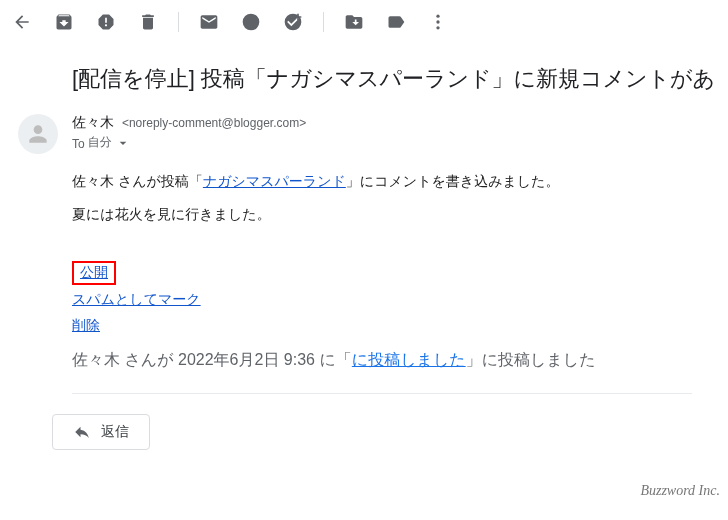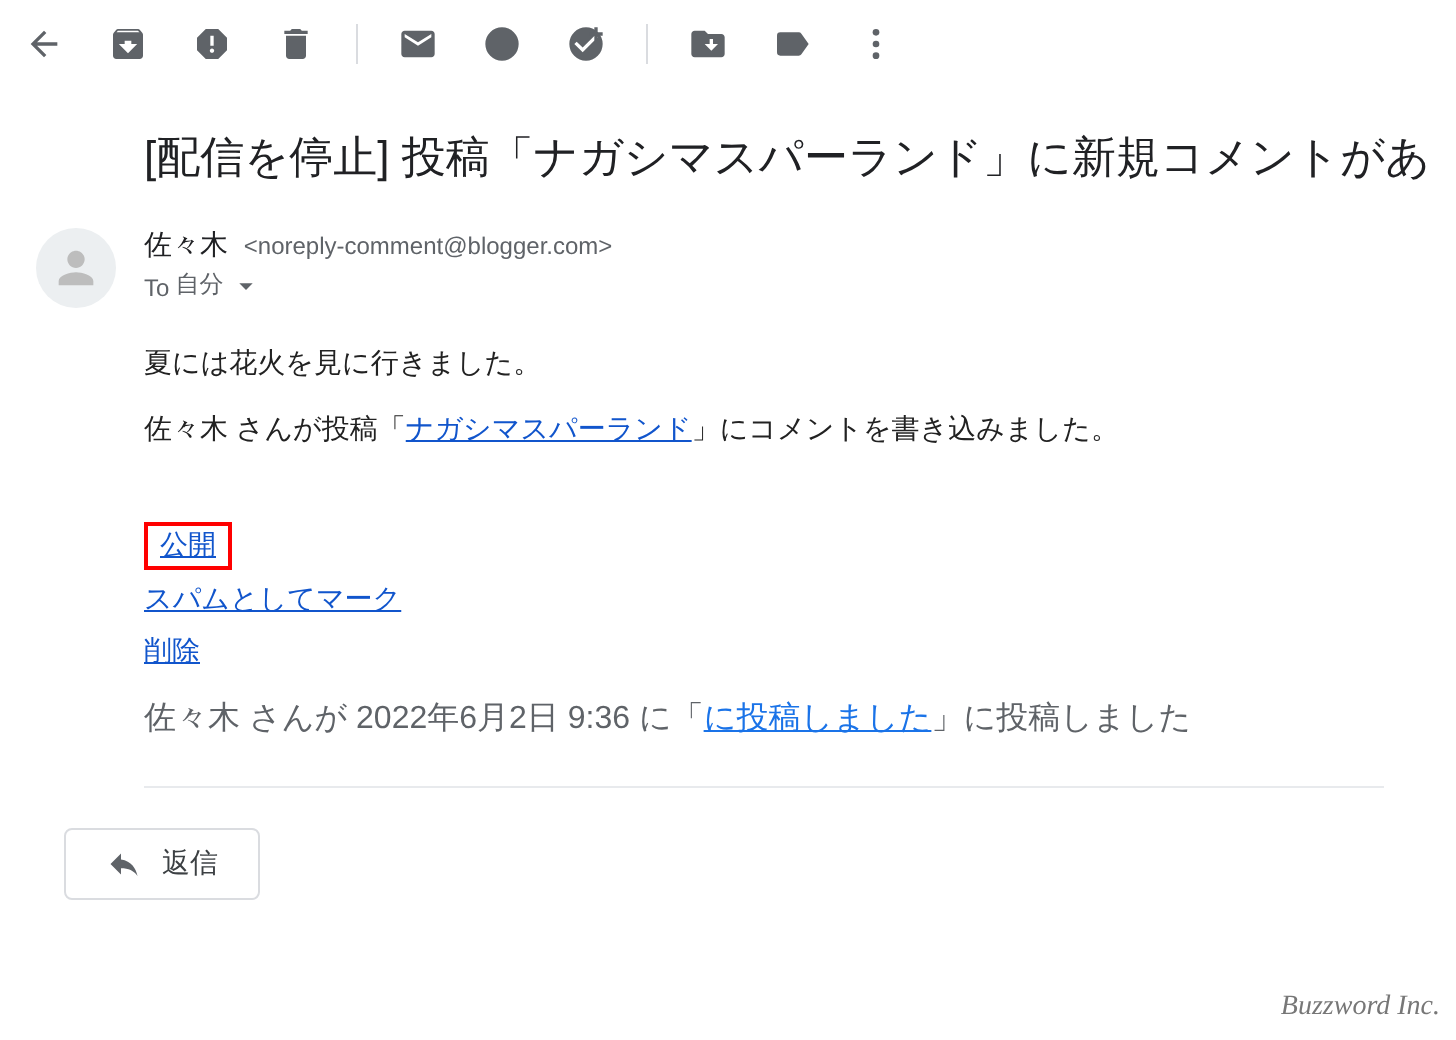--- a/index.html
+++ b/index.html
@@ -116,40 +116,40 @@
   .divider {
     border: none;
     border-top: 1px solid #e8eaed;
     margin: 18px 0 12px 0;
     max-width: 620px;
   }
 
   .reply-row {
     display: flex;
     gap: 12px;
-    padding-left: 32px;
+    padding-left: 52px;
   }
   .pill-btn {
     display: inline-flex;
     align-items: center;
     gap: 10px;
     border: 1px solid #dadce0;
     border-radius: 4px;
     padding: 8px 20px;
     font-size: 14px;
     color: #3c4043;
     cursor: pointer;
     background: #fff;
   }
   .pill-btn svg { fill:#5f6368; }
 
   .watermark {
     position: absolute;
     right: 8px;
-    bottom: 8px;
+    bottom: 21px;
     font-size: 14px;
     color: #777;
     font-style: italic;
     font-family: Georgia, serif;
   }
 </style>
 </head>
 <body>
 
 <div class="toolbar">
@@ -227,24 +227,24 @@
       <span>To</span>
       <span>自分</span>
       <svg viewBox="0 0 24 24" width="16" height="16">
           <path d="M7 10l5 5 5-5z"></path>
         </svg>
     </div>
   </div>
 </div>
 
 <div class="body-area">
-  <p>夏には花火を見に行きました。</p>
   <p>
     <span>佐々木 さんが投稿「</span><a href="#">ナガシマスパーランド</a><span>」にコメントを書き込みました。</span>
   </p>
+  <p>夏には花火を見に行きました。</p>
 
   <div class="action-links">
     <div><span class="highlight-box"><a href="#">公開</a></span></div>
     <div><a href="#">スパムとしてマーク</a></div>
     <div><a href="#">削除</a></div>
   </div>
 
 
   <p class="meta-line">
     <span>佐々木 さんが 2022年6月2日 9:36 に「</span><a href="#">に投稿しました</a><span>」に投稿しました</span>

